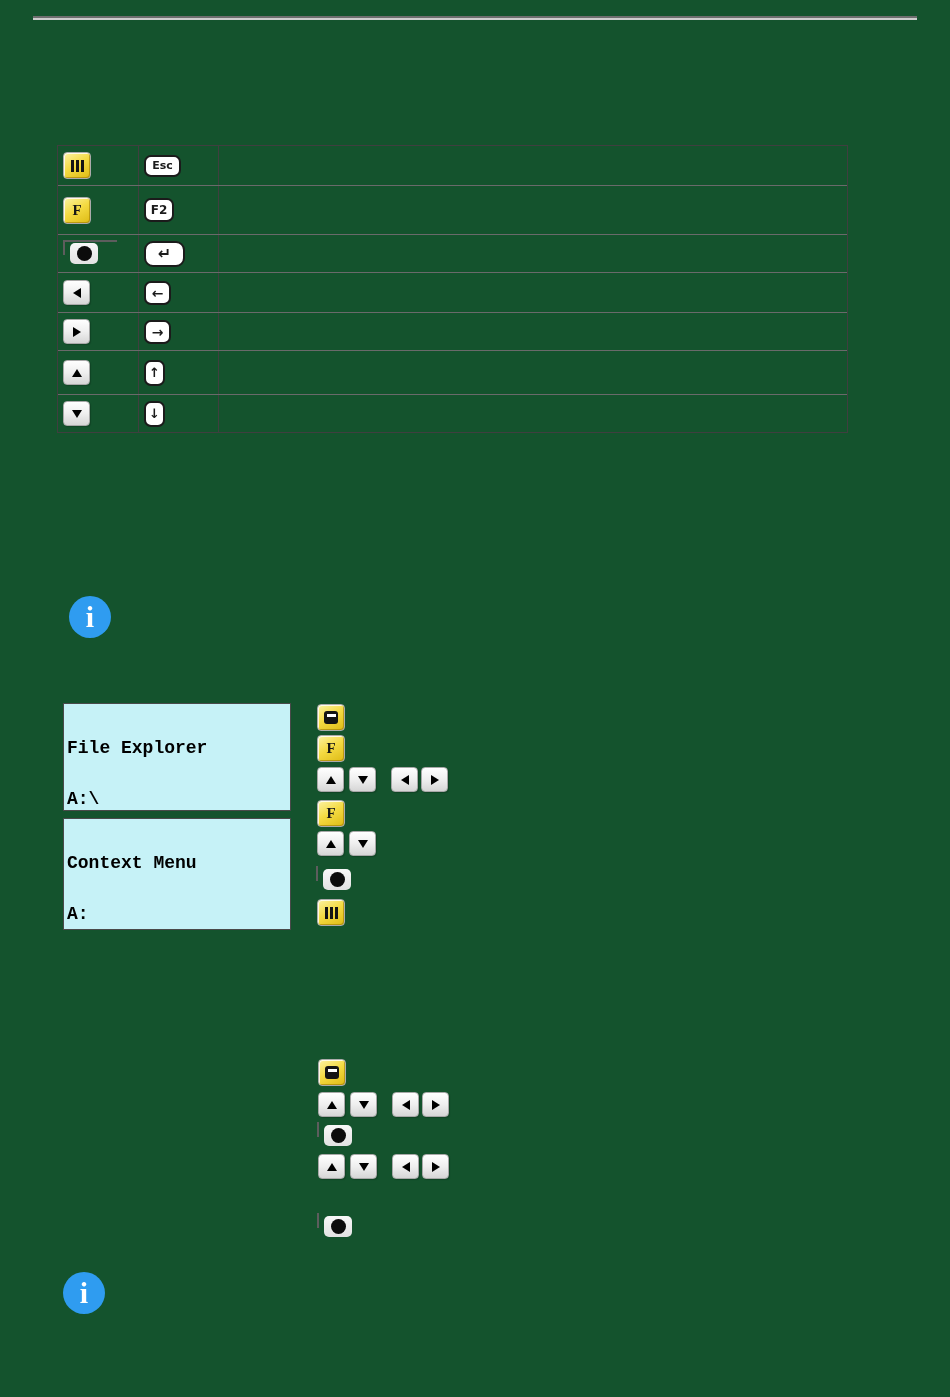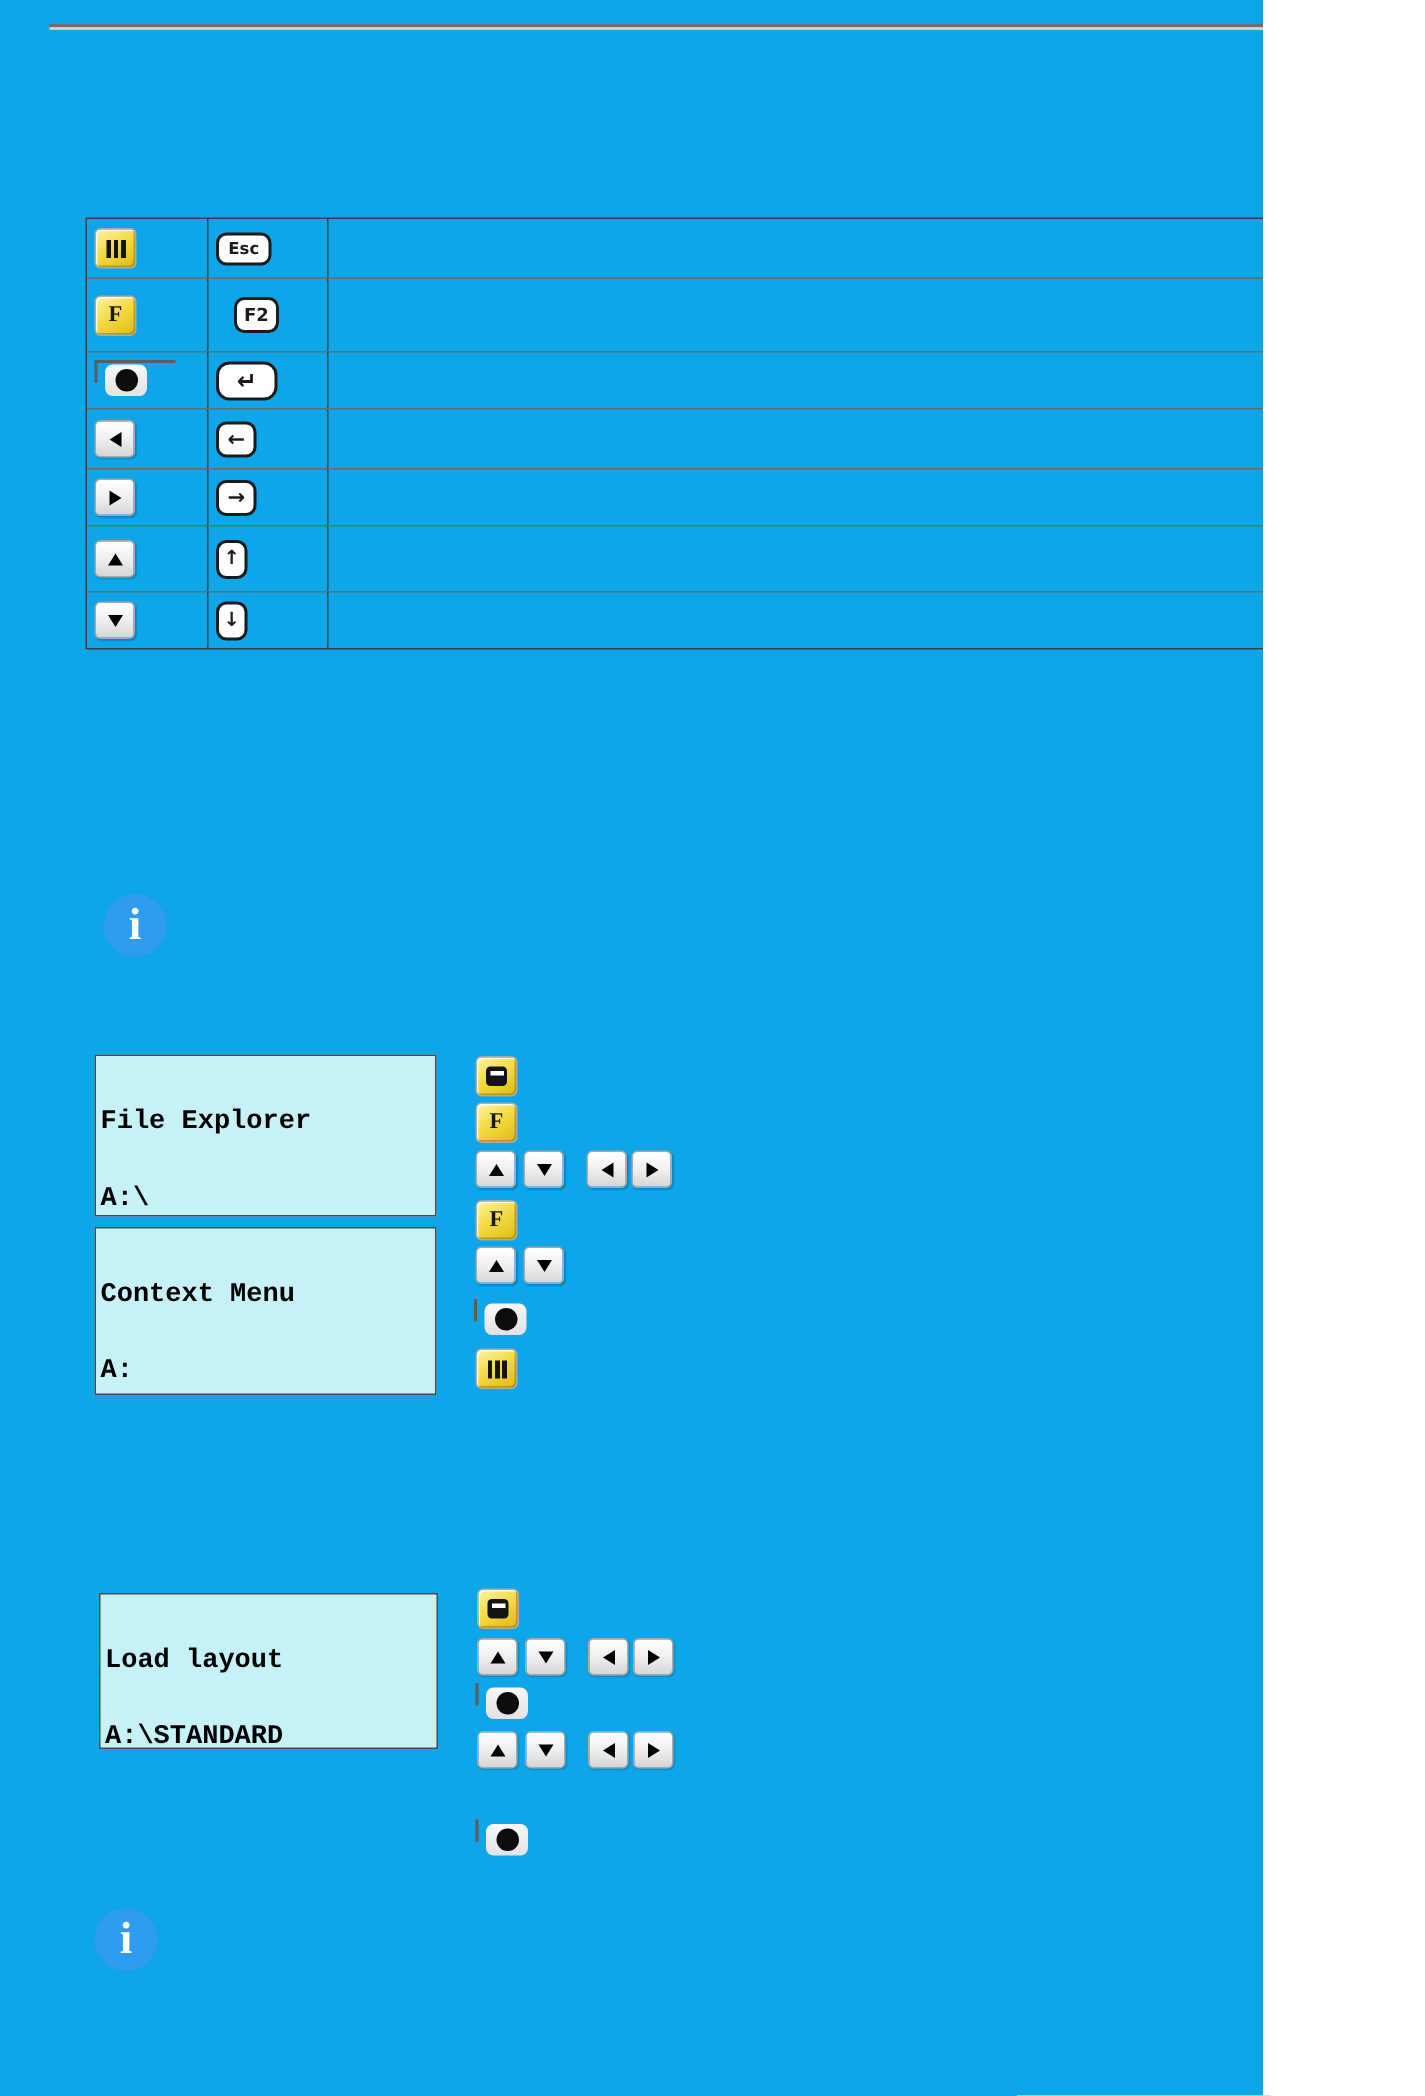--- a/index.html
+++ b/index.html
@@ -1,16 +1,16 @@
 <!DOCTYPE html>
 <html><head>
 <meta charset="utf-8">
 <style>
   html,body { margin:0; padding:0; background:#ffffff; }
-  #page { position:relative; width:842px; height:1397px; background:#0ea5e9;
+  #page { position:relative; width:950px; height:1397px; background:#14532d;
           font-family:"Liberation Sans", sans-serif; overflow:hidden; }
   .abs { position:absolute; }
 
   
   .top-rule { left:33px; top:16px; width:884px; height:2px; background:#6e6e6e;
               border-bottom:2px solid #cdcdcd; }
 
   
   .ktable { left:57px; top:145px; width:791px; border:1px solid #3f3f3f; box-sizing:border-box; }
   .trow { display:flex; border-bottom:1px solid #6a6a6a; box-sizing:border-box; }
@@ -44,21 +44,21 @@
   .tri.up    { border-left:5px solid transparent; border-right:5px solid transparent; border-bottom:8px solid #000; }
   .tri.down  { border-left:5px solid transparent; border-right:5px solid transparent; border-top:8px solid #000; }
   .tri.left  { border-top:5px solid transparent; border-bottom:5px solid transparent; border-right:8px solid #000; }
   .tri.right { border-top:5px solid transparent; border-bottom:5px solid transparent; border-left:8px solid #000; }
 
   
   .pckey { display:flex; align-items:center; justify-content:center; border:2px solid #1b1b1b;
            border-radius:7px; background:#fff; font-weight:bold; color:#1b1b1b;
            font-family:"DejaVu Sans", sans-serif; box-sizing:border-box; flex:0 0 auto; }
   .k-esc   { width:37px; height:22px; font-size:11px; }
-  .k-f     { width:30px; height:24px; font-size:12px;margin-left:12px; }
+  .k-f     { width:30px; height:24px; font-size:12px; }
   .k-enter { width:41px; height:26px; font-size:16px; border-radius:9px; }
   .k-lr    { width:27px; height:24px; font-size:14px; }
   .k-ud    { width:21px; height:26px; font-size:13px; }
 
   
   .knob { position:relative; }
   .knob .ktop { position:absolute; left:0; top:0; right:0; height:2px; background:#5d5d5d; }
   .knob .kleft { position:absolute; left:0; top:0; width:2px; height:15px; background:#5d5d5d; }
   .knob .kbtn { position:absolute; top:3px; left:7px; width:28px; height:21px; border-radius:5px;
                 background:linear-gradient(180deg,#f8f8f8,#e2e2e2);
@@ -237,27 +237,20 @@
     <span class="kbtn">
         <span class="kdot"></span>
       </span>
   </span>
 
   <span class="abs ybtn" style="left:317px;top:899px">
       <span class="bars3"></span>
     </span>
 
   
-  <div class="abs lcd" style="left:66px;top:1062px;width:226px;height:104px">
-    <div class="lcd-head">
-      <div>Load layout</div>
-      <div>A:\STANDARD</div>
-    </div>
-
-  </div>
 
   
   <span class="abs ybtn" style="left:318px;top:1059px">
       <span class="disk">
         <i></i>
       </span>
     </span>
 
   <span class="abs gbtn" style="left:318px;top:1092px">
       <span class="tri up"></span>

